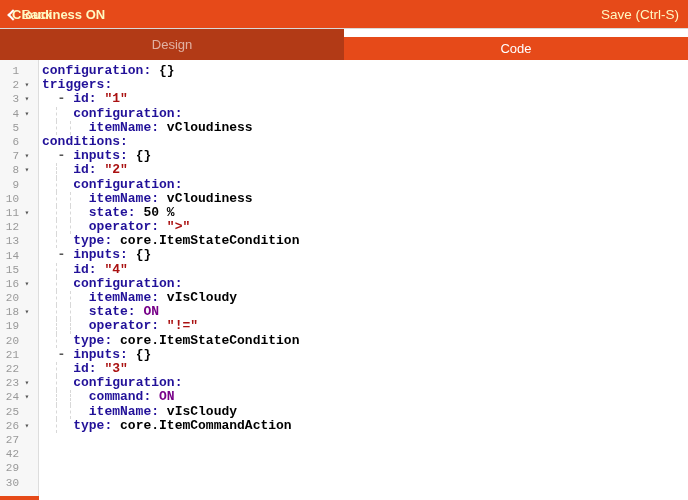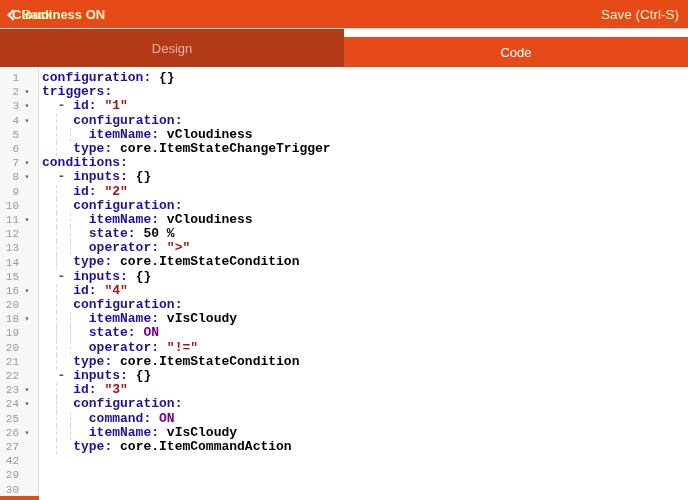--- a/index.html
+++ b/index.html
@@ -25,21 +25,21 @@
     width:8px;height:8px;border-left:2px solid #fff;border-bottom:2px solid #fff;
     transform:rotate(45deg);display:inline-block;margin-top:1px;
   }
   .nav-title{
     position:absolute;left:12px;right:0;font-weight:bold;
     pointer-events:none;font-size:13px;
   }
   .save-btn{cursor:pointer;}
   
   .tabbar{
-    height:39px;display:flex;border-top:1px solid rgba(0,0,0,0.15);
+    height:32px;display:flex;border-top:1px solid rgba(0,0,0,0.15);
   }
   .tab{
     flex:1;display:flex;align-items:center;justify-content:center;
     font-size:13px;cursor:pointer;
   }
   .tab-inactive{background:var(--tab-inactive-bg);color:rgba(255,255,255,0.6);}
   .tab-active{background:var(--accent);color:#ffffff;margin-top:8px;}
   
   .editor{
     display:flex;height:442px;background:#fff;position:relative;
@@ -218,21 +218,20 @@
         <span class="ln">30</span>
         <span class="fold"></span>
       </div>
     </div>
   <div class="code">
       <div class="code-line"><span></span><span class="tk-key">configuration:</span><span> {}</span></div>
       <div class="code-line"><span></span><span class="tk-key">triggers:</span></div>
       <div class="code-line"><span>  </span><span class="tk-meta">- </span><span class="tk-key">id:</span><span> </span><span class="tk-str">"1"</span></div>
       <div class="code-line"><span class="guide" style="left: 13.8px;"></span><span>    </span><span class="tk-key">configuration:</span></div>
       <div class="code-line"><span class="guide" style="left: 13.8px;"></span><span class="guide" style="left: 27.6px;"></span><span>      </span><span class="tk-key">itemName:</span><span> vCloudiness</span></div>
-      <div class="code-line"><span class="guide" style="left: 13.8px;"></span><span>    </span><span class="tk-key">type:</span><span> core.ItemStateChangeTrigger</span></div>
       <div class="code-line"><span></span><span class="tk-key">conditions:</span></div>
       <div class="code-line"><span>  </span><span class="tk-meta">- </span><span class="tk-key">inputs:</span><span> {}</span></div>
       <div class="code-line"><span class="guide" style="left: 13.8px;"></span><span>    </span><span class="tk-key">id:</span><span> </span><span class="tk-str">"2"</span></div>
       <div class="code-line"><span class="guide" style="left: 13.8px;"></span><span>    </span><span class="tk-key">configuration:</span></div>
       <div class="code-line"><span class="guide" style="left: 13.8px;"></span><span class="guide" style="left: 27.6px;"></span><span>      </span><span class="tk-key">itemName:</span><span> vCloudiness</span></div>
       <div class="code-line"><span class="guide" style="left: 13.8px;"></span><span class="guide" style="left: 27.6px;"></span><span>      </span><span class="tk-key">state:</span><span> 50 %</span></div>
       <div class="code-line"><span class="guide" style="left: 13.8px;"></span><span class="guide" style="left: 27.6px;"></span><span>      </span><span class="tk-key">operator:</span><span> </span><span class="tk-str">"&gt;"</span></div>
       <div class="code-line"><span class="guide" style="left: 13.8px;"></span><span>    </span><span class="tk-key">type:</span><span> core.ItemStateCondition</span></div>
       <div class="code-line"><span>  </span><span class="tk-meta">- </span><span class="tk-key">inputs:</span><span> {}</span></div>
       <div class="code-line"><span class="guide" style="left: 13.8px;"></span><span>    </span><span class="tk-key">id:</span><span> </span><span class="tk-str">"4"</span></div>

